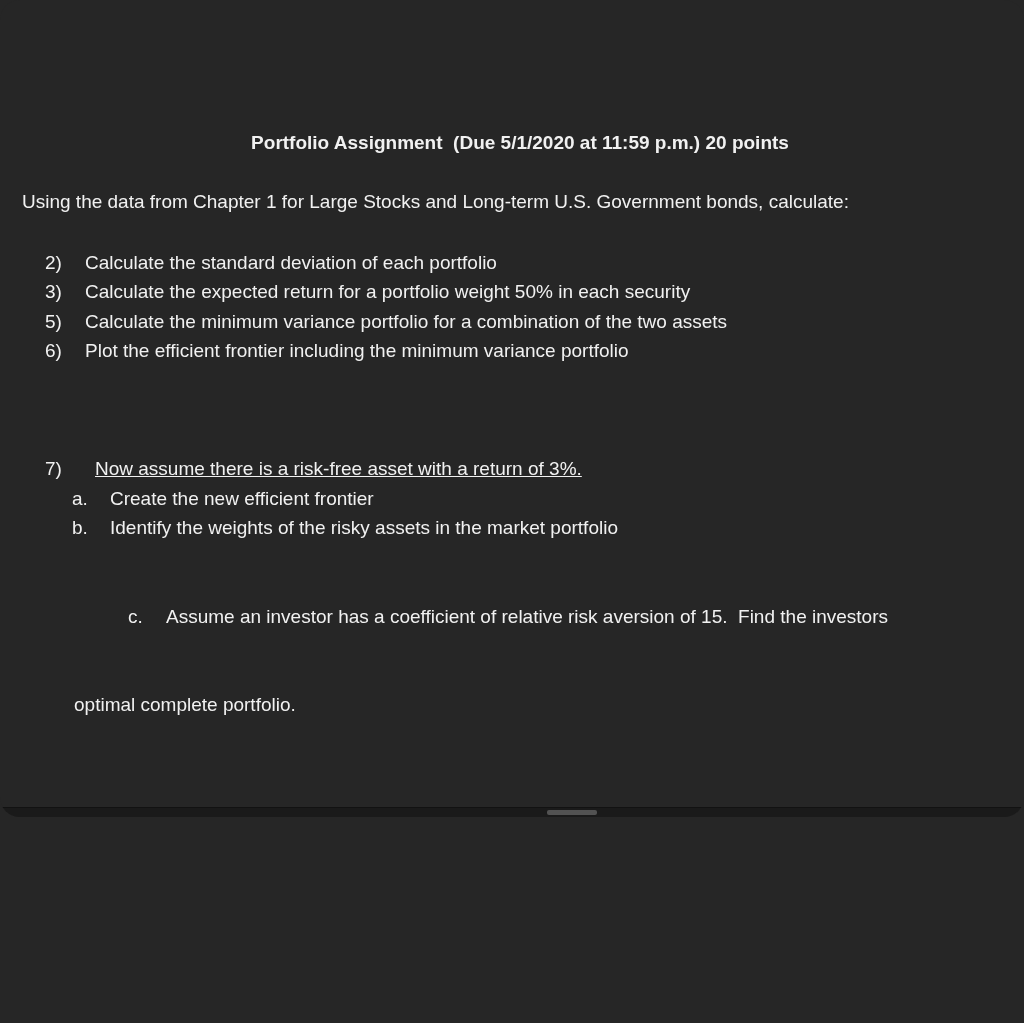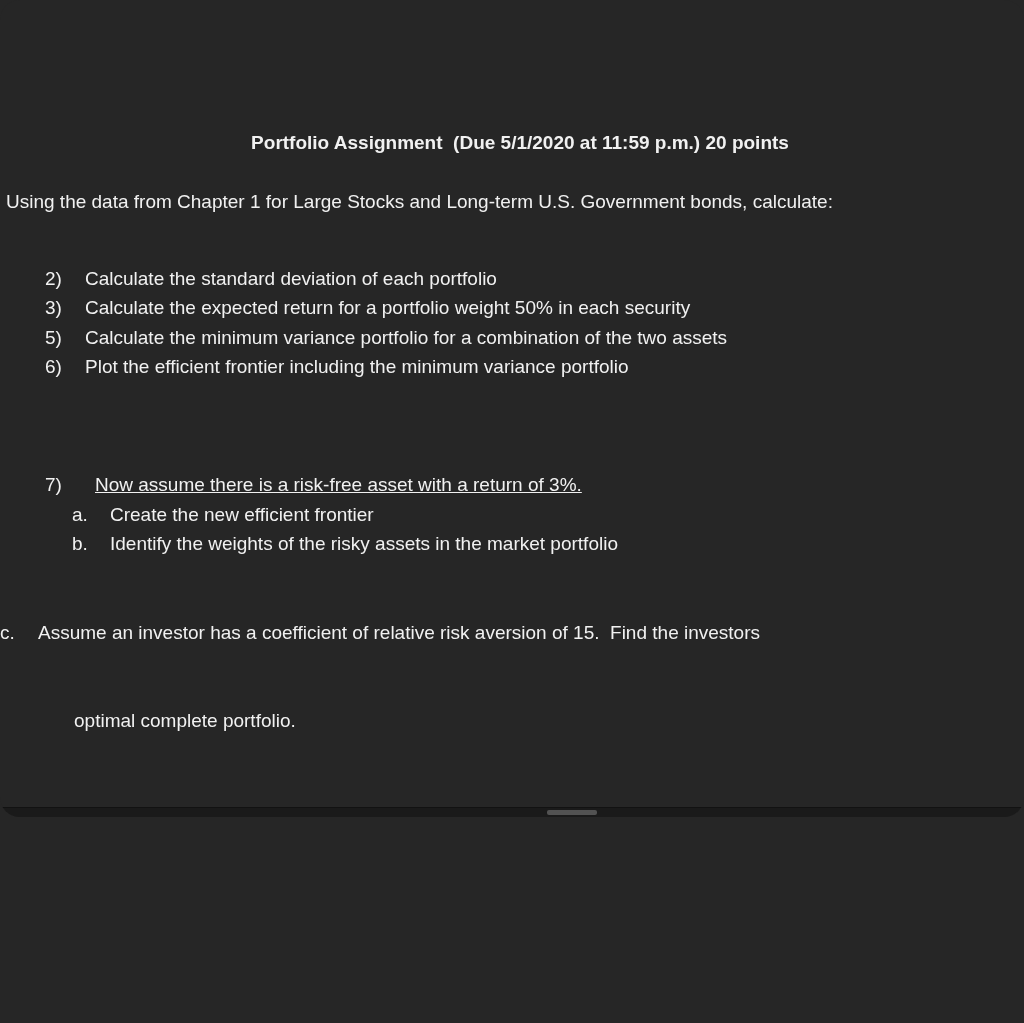--- a/index.html
+++ b/index.html
@@ -26,23 +26,23 @@
     right: 0;
   }
   .doc-title {
     text-align: center;
     font-weight: bold;
     white-space: pre;
     padding-left: 16px;      
     margin-bottom: 29.5px;   
   }
   .intro {
-    padding-left: 6px;
+    padding-left: 22px;
     white-space: pre;
-    margin-bottom: 47px;   
+    margin-bottom: 31px;   
   }
   .list-item {
     white-space: pre;
     padding-left: 45px;
   }
   .list-item .num {
     display: inline-block;
     width: 40px;
   }
   .item7 {
@@ -62,20 +62,21 @@
   }
   .sub-item .cont-line {
     display: block;
     padding-left: 74px;
   }
   .sub-item.wrapped {
     padding-left: 0;
   }
   .sub-item.wrapped .first-line {
     display: block;
+    padding-left: 128px;
   }
   .scroll-track {
     position: absolute;
     left: 0;
     right: 0;
     bottom: 0;
     height: 9px;
     background: #1a1a1a;
     border-top: 1px solid #121212;
   }

